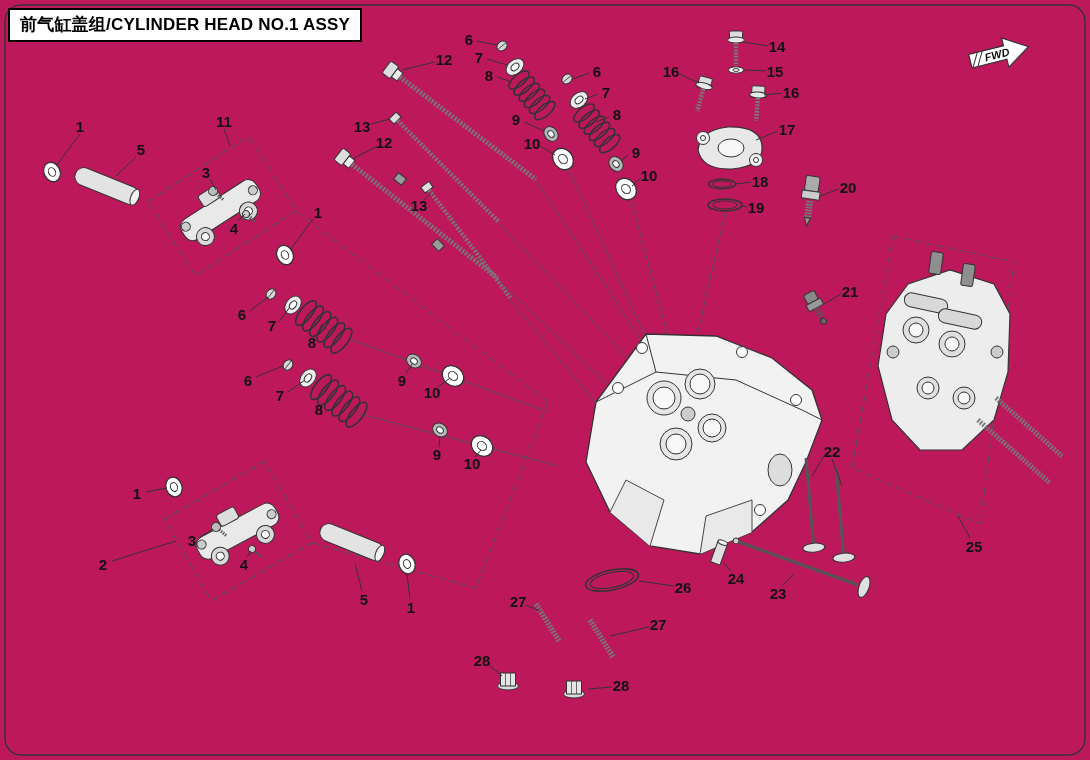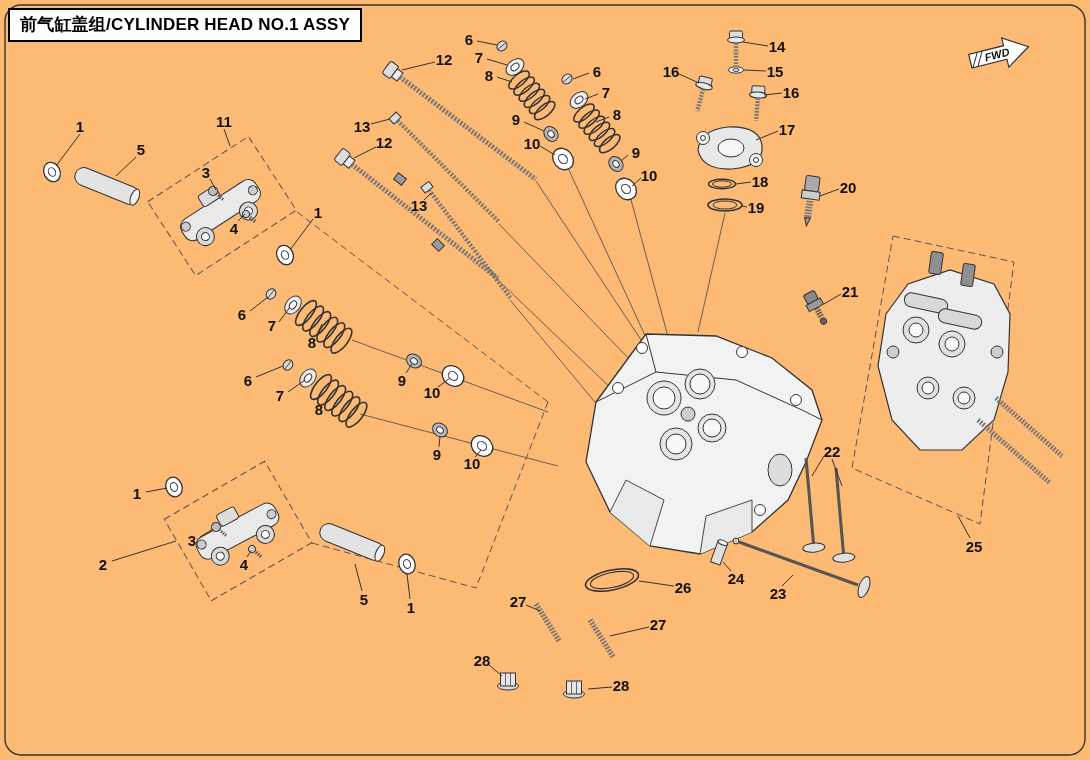--- a/index.html
+++ b/index.html
@@ -1,17 +1,17 @@
 <!DOCTYPE html>
 <html><head>
 <meta charset="utf-8">
 <style>
   * { margin:0; padding:0; box-sizing:border-box; }
   html,body { background:#ffffff; font-family:"Liberation Sans", sans-serif; }
-  .page { position:relative; width:1090px; height:760px; background:#fdba74; overflow:hidden; }
+  .page { position:relative; width:1090px; height:760px; background:#be185d; overflow:hidden; }
   .title-box {
     position:absolute; left:8px; top:8px; z-index:5;
     border:2px solid #000; background:#fff;
     padding:3px 10px 4px 10px;
     font-size:17px; font-weight:bold; color:#000; letter-spacing:.2px;
     white-space:nowrap;
   }
   svg { position:absolute; left:0; top:0; }
   .lbl {
     font-family:"Liberation Sans", sans-serif;

